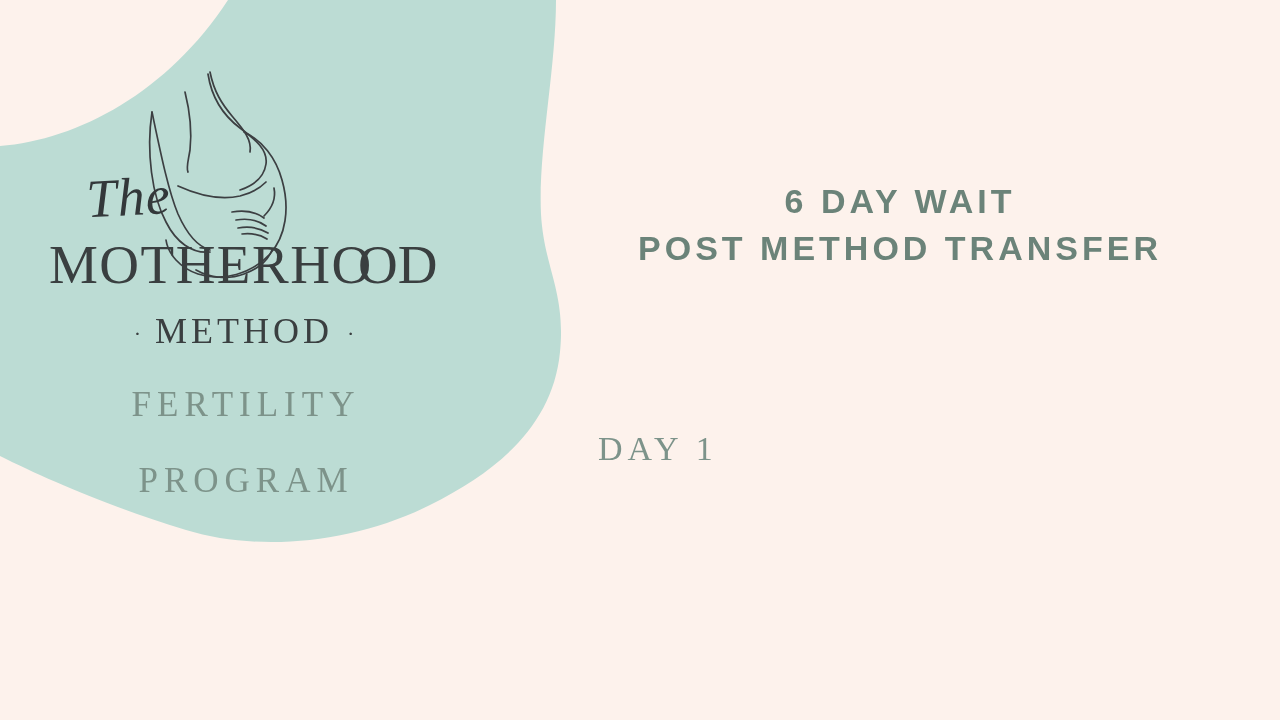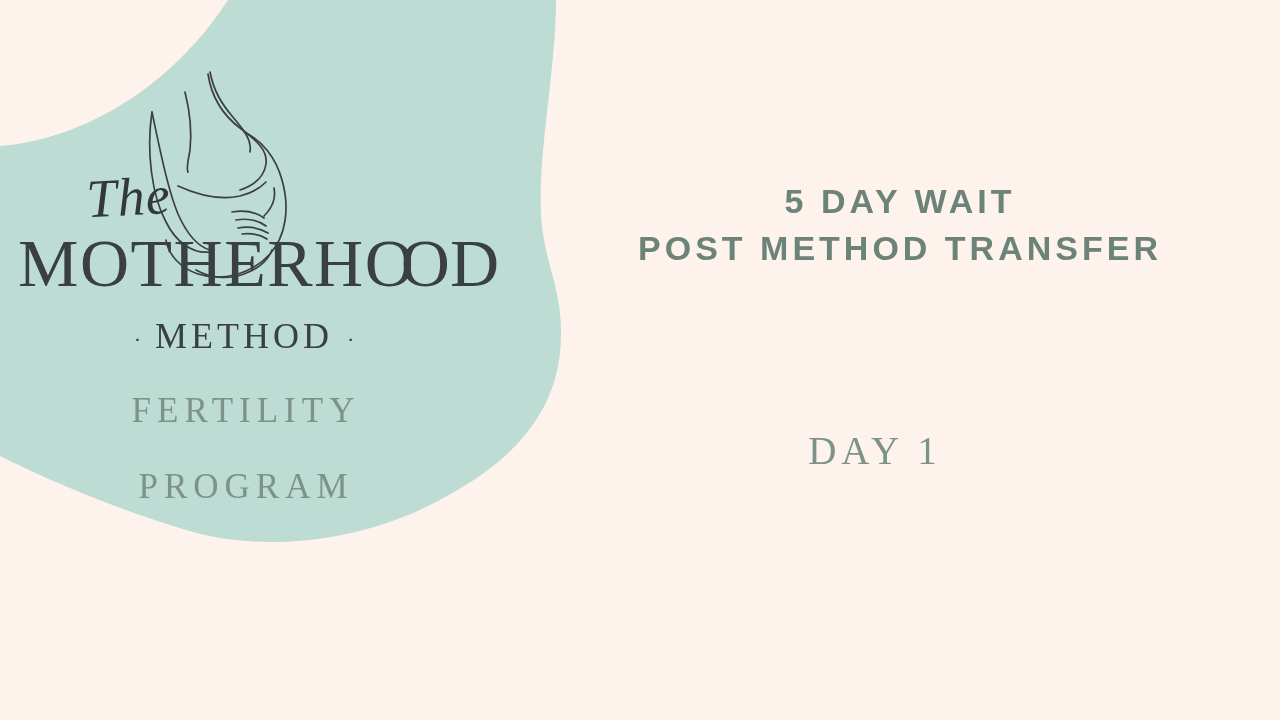--- a/index.html
+++ b/index.html
@@ -61,27 +61,28 @@
     letter-spacing: 1px;
     margin-left: -212px;
     margin-bottom: -14px;
     transform: rotate(-3deg);
     transform-origin: left center;
     display: block;
   }
 
   .logo-motherhood {
     font-family: "Liberation Serif", "DejaVu Serif", serif;
-    font-size: 68px;
+    font-size: 55px;
     line-height: 1.05;
     color: #3a3f40;
     letter-spacing: 1.5px;
     white-space: nowrap;
     display: block;
     margin-left: 18px;
+    margin-top: 8px;
   }
   .logo-motherhood .oo {
     letter-spacing: -13px;
     padding-right: 13px;
   }
 
   .logo-method {
     font-family: "Liberation Serif", "DejaVu Serif", serif;
     font-size: 36px;
     line-height: 1.4;
@@ -121,27 +122,26 @@
     font-family: "Liberation Sans", sans-serif;
     font-weight: bold;
     font-size: 34px;
     line-height: 1.37;
     letter-spacing: 4px;
   }
   .headline .line { display: block; white-space: nowrap; }
 
   .subtitle {
     position: absolute;
-    left: 575px;
+    left: 598px;
     top: 430px;
     width: 600px;
-    text-align: center;
     color: #7d938a;
     font-family: "Liberation Serif", "DejaVu Serif", serif;
-    font-size: 39px;
+    font-size: 34px;
     line-height: 1.1;
     letter-spacing: 5px;
   }
   .subtitle .line { display: block; white-space: nowrap; }
   .subtitle .line + .line { margin-top: 8px; }
 </style>
 </head>
 <body>
 
 <div class="slide">
@@ -192,21 +192,21 @@
 
   <div class="logo-lockup">
     <span class="logo-the">The</span>
     <span class="logo-motherhood"><span>MOTHERH</span><span class="oo">OO</span><span>D</span></span>
     <span class="logo-method"><span class="dot">·</span><span>METHOD</span><span class="dot">·</span></span>
     <span class="logo-program">FERTILITY</span>
     <span class="logo-program">PROGRAM</span>
   </div>
 
   <div class="headline">
-    <span class="line">5 DAY WAIT</span>
+    <span class="line">6 DAY WAIT</span>
     <span class="line">POST METHOD TRANSFER</span>
   </div>
 
   <div class="subtitle">
     <span class="line">DAY 1</span>
   </div>
 
 </div>
 
 </body></html>

